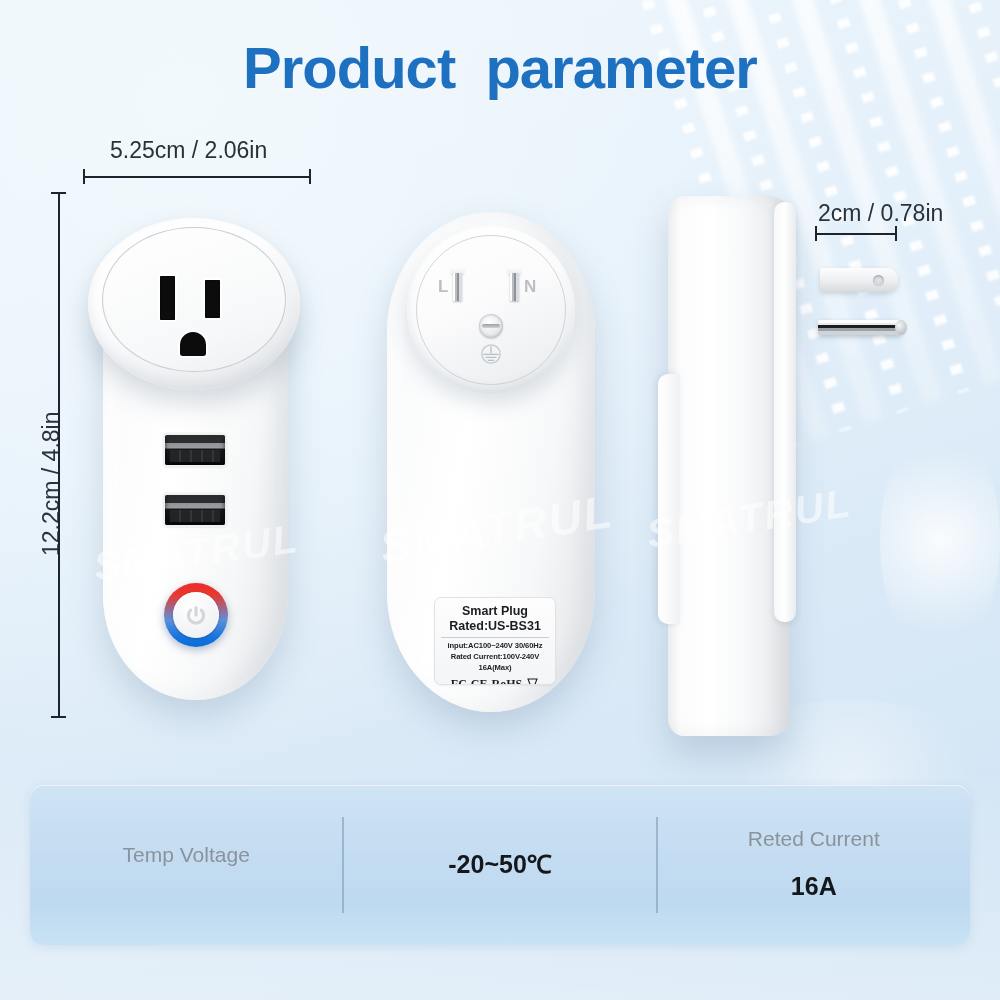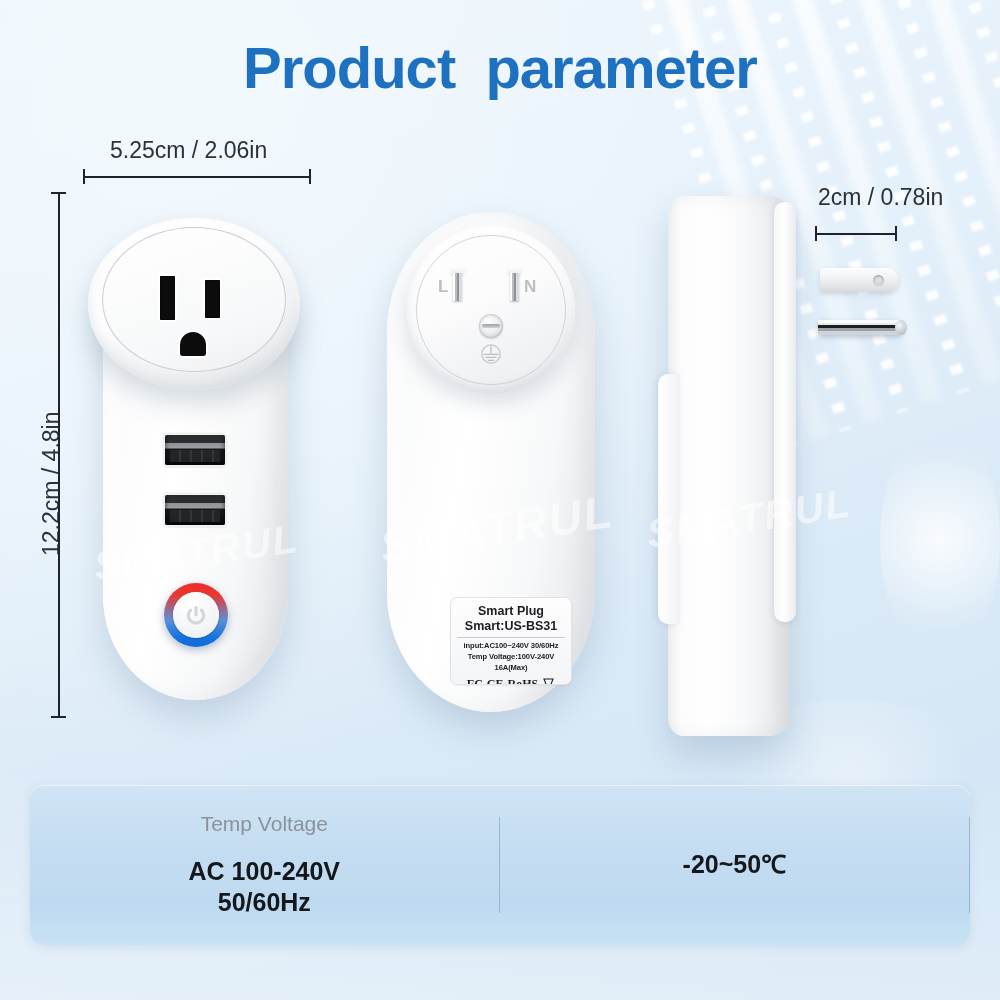--- a/index.html
+++ b/index.html
@@ -111,21 +111,21 @@
   .screw{position:absolute;width:24px;height:24px;border-radius:50%;
     background:radial-gradient(circle at 40% 35%,#ffffff,#e9ebed 55%,#c8ccd0);
     box-shadow:inset 0 0 3px rgba(120,130,140,.7),0 1px 2px rgba(0,0,0,.15);}
   .screw:after{content:"";position:absolute;left:3px;right:3px;top:10px;height:4px;
     background:linear-gradient(to bottom,#9aa0a6,#cfd3d7);border-radius:2px;}
   .gsym{position:absolute;width:26px;height:22px;}
   .label-plate{
     position:absolute;left:47px;top:385px;width:120px;height:86px;border-radius:7px;
     background:linear-gradient(to bottom,#fdfdfe,#f4f5f6);
     border:1px solid #e0e2e5;box-shadow:0 1px 2px rgba(0,0,0,.05);
-    text-align:center;color:#1b1d20;overflow:hidden;margin-left:16px;
+    text-align:center;color:#1b1d20;overflow:hidden;
   }
   .lp-t1{font-size:12.5px;font-weight:bold;margin-top:6px;line-height:1.18;}
   .lp-t2{font-size:12.5px;font-weight:bold;line-height:1.18;}
   .lp-rule{height:1px;background:#c9ccd0;margin:3px 6px 2px;}
   .lp-s{font-size:7.6px;font-weight:bold;line-height:1.45;letter-spacing:-.1px;}
   .lp-certs{display:flex;align-items:center;justify-content:center;gap:4px;margin-top:4px;}
   .lp-certs .c{font-size:12px;font-weight:bold;font-family:"Liberation Serif",serif;}
   .bin{width:13px;height:16px;position:relative;display:inline-block;}
 
   
@@ -199,21 +199,21 @@
   <div class="dim-label" style="left:110px;top:137px;">5.25cm / 2.06in</div>
   <div class="dim-line h" style="left:83px;top:176px;width:228px;"></div>
   <div class="tick v" style="left:83px;top:169px;"></div>
   <div class="tick v" style="left:309px;top:169px;"></div>
 
   <div class="vlabel" style="left:38px;top:556px;">12.2cm / 4.8in</div>
   <div class="dim-line v" style="left:58px;top:192px;height:525px;"></div>
   <div class="tick h" style="left:51px;top:192px;"></div>
   <div class="tick h" style="left:51px;top:716px;"></div>
 
-  <div class="dim-label" style="left:818px;top:184px;">2cm / 0.78in</div>
+  <div class="dim-label" style="left:818px;top:200px;">2cm / 0.78in</div>
   <div class="dim-line h" style="left:815px;top:233px;width:82px;"></div>
   <div class="tick v" style="left:815px;top:226px;"></div>
   <div class="tick v" style="left:895px;top:226px;"></div>
 
   <div class="plug body-front">
     <div class="wm" style="left:-10px;top:300px;transform:rotate(-8deg);font-size:40px;">SMATRUL</div>
     <div class="usb" style="left:62px;top:205px;">
       <div class="teeth"></div>
     </div>
     <div class="usb" style="left:62px;top:265px;">
@@ -252,24 +252,24 @@
         <svg width="26" height="22" viewBox="0 0 26 22" aria-hidden="true">
           <circle cx="13" cy="10" r="9.2" fill="none" stroke="#c3c9cf" stroke-width="1.3"></circle>
           <path d="M13 2.2 L13 9.4" stroke="#b8bfc5" stroke-width="1.3"></path>
           <path d="M5.4 10.4 H20.6 M7.6 13.4 H18.4 M9.8 16.4 H16.2" stroke="#b8bfc5" stroke-width="1.3"></path>
         </svg>
       </div>
     </div>
 
     <div class="label-plate">
       <div class="lp-t1">Smart Plug</div>
-      <div class="lp-t2">Smart:US-BS31</div>
+      <div class="lp-t2">Rated:US-BS31</div>
       <div class="lp-rule"></div>
       <div class="lp-s">input:AC100~240V 30/60Hz</div>
-      <div class="lp-s">Temp Voltage:100V-240V 16A(Max)</div>
+      <div class="lp-s">Rated Current:100V-240V 16A(Max)</div>
       <div class="lp-certs">
         <span class="c">FC</span>
         <span class="c">CE</span>
         <span class="c">RoHS</span>
         <span class="bin">
           <svg width="13" height="16" viewBox="0 0 13 16" aria-hidden="true">
             <path d="M2 2 L11 2 L8.5 8.5 L11 11 L2 11 L4.5 8.5 Z" fill="none" stroke="#1b1d20" stroke-width="1.1"></path>
             <rect x="2" y="13" width="9" height="2.4" fill="#1b1d20"></rect>
           </svg>
         </span>
@@ -284,23 +284,25 @@
     <div class="wm" style="left:-22px;top:300px;transform:rotate(-9deg);font-size:40px;">SMATRUL</div>
   </div>
   <div class="blade">
     <div class="hole"></div>
   </div>
   <div class="pin"></div>
 
   <div class="specs">
     <div class="spec-col">
       <div class="spec-label">Temp Voltage</div>
-      <div class="spec-value">AC 100-240V
-50/60Hz</div>
     </div>
     <div class="spec-div"></div>
     <div class="spec-col">
       <div class="spec-value">-20~50℃</div>
     </div>
     <div class="spec-div"></div>
+    <div class="spec-col">
+      <div class="spec-label">Reted Current</div>
+      <div class="spec-value">16A</div>
+    </div>
   </div>
 
 </div>
 
 </body></html>

